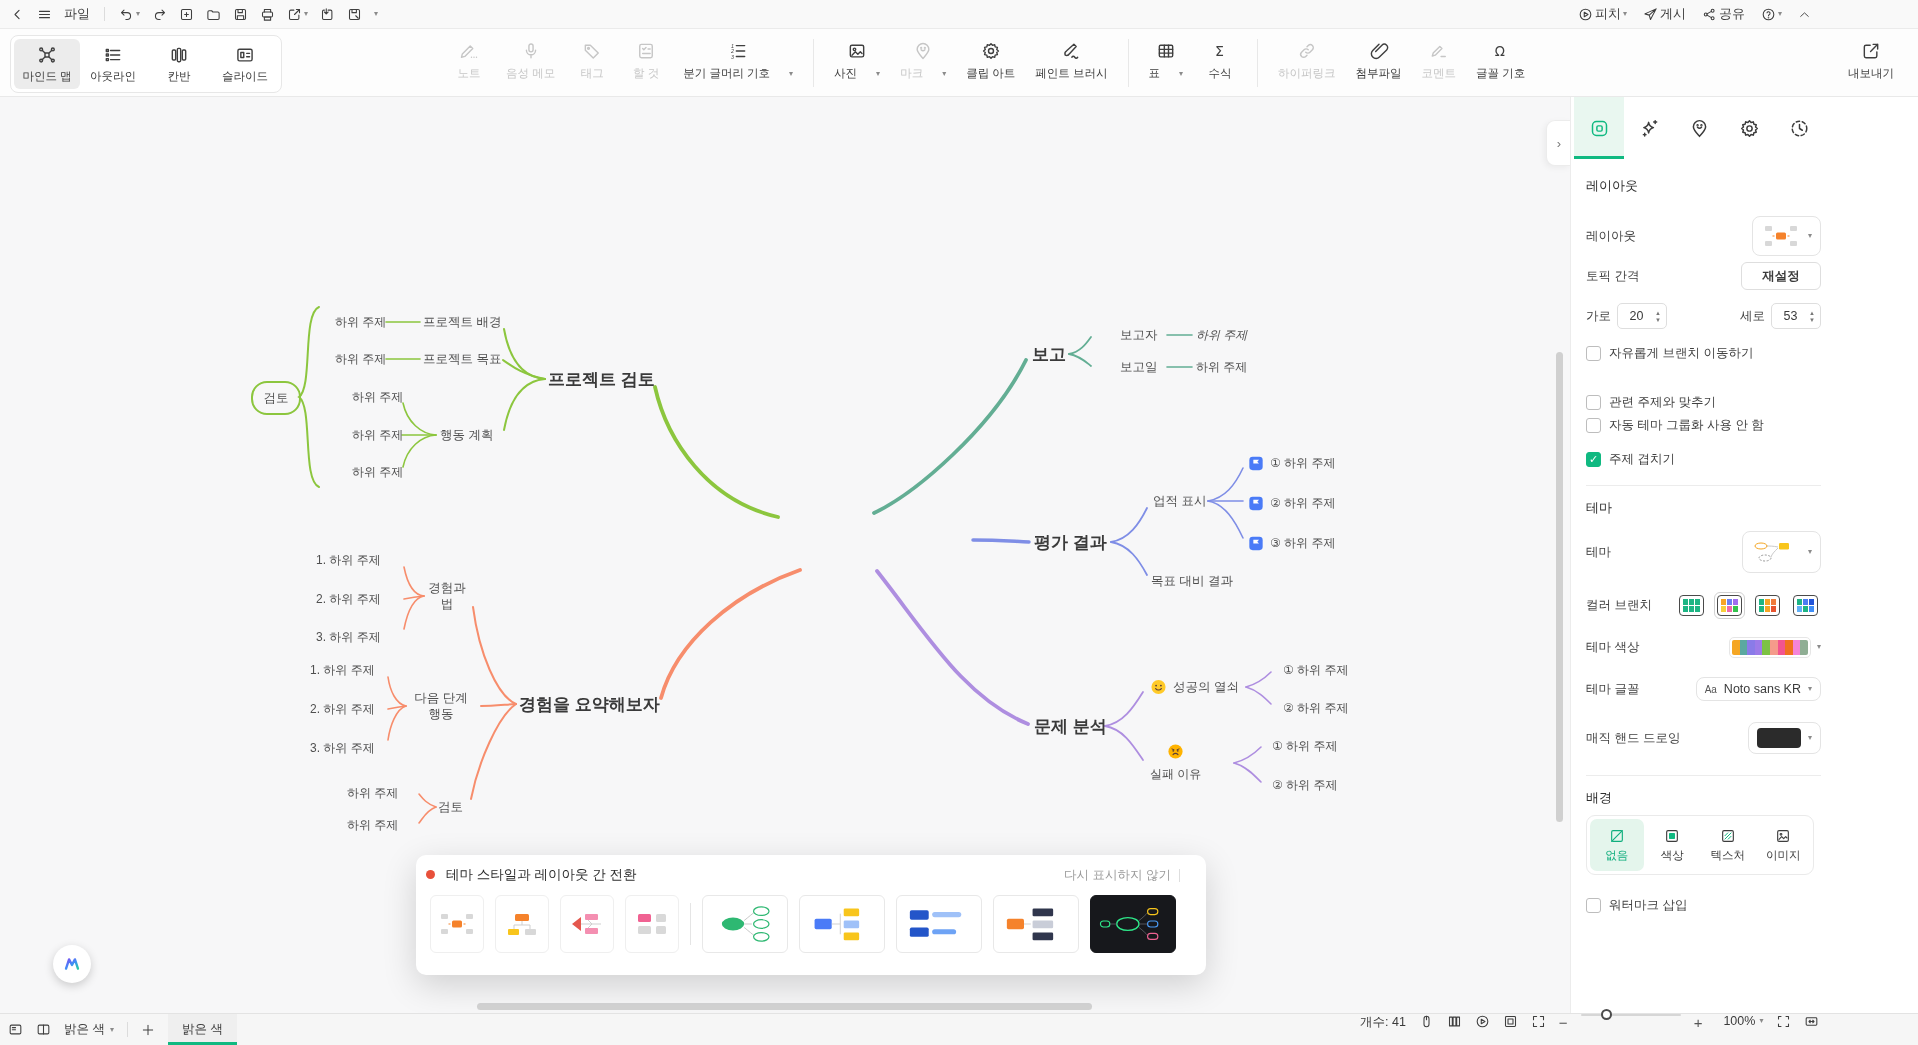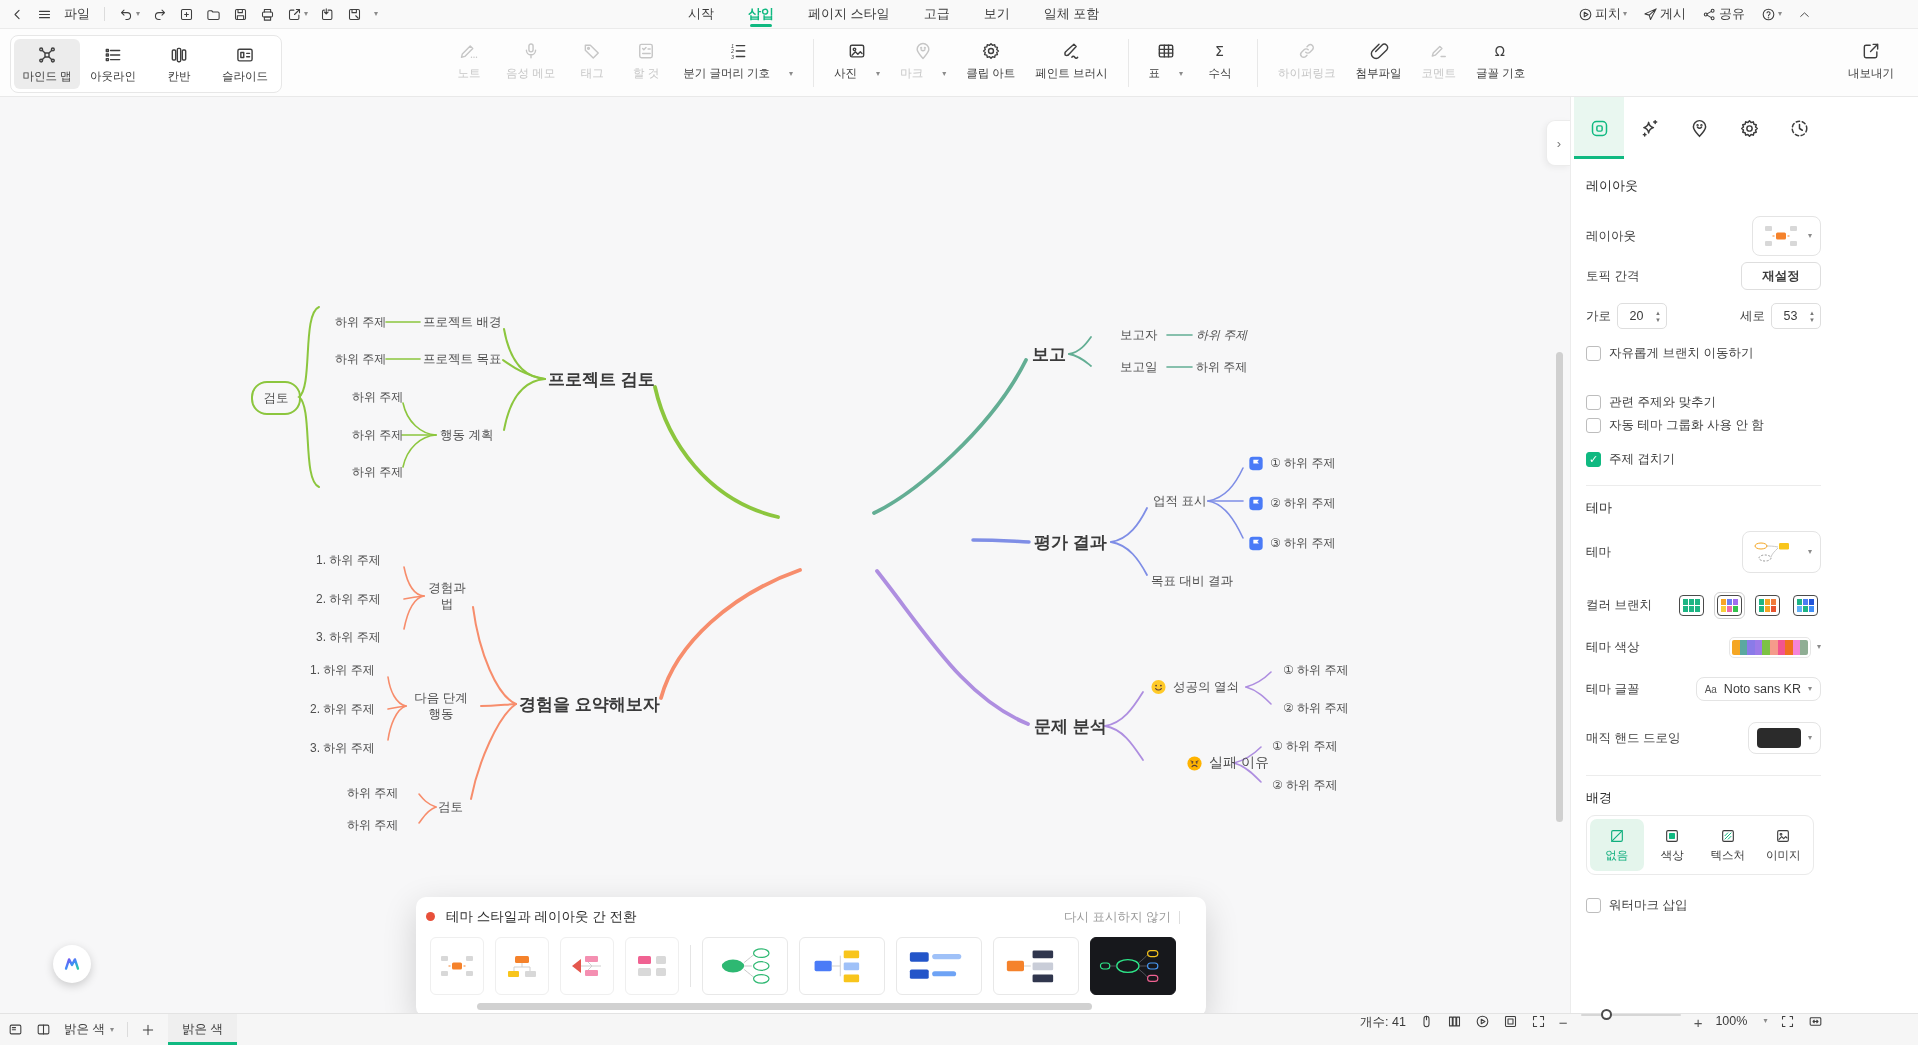--- a/index.html
+++ b/index.html
@@ -44,21 +44,21 @@
   .mm-row{display:flex;align-items:center;gap:6px;}
   .mm-central{position:absolute;left:714px;top:411px;width:256px;height:64px;background:#fff;border-radius:32px;
      box-shadow:0 10px 28px rgba(110,110,135,.28);display:flex;align-items:center;justify-content:center;gap:10px;}
   .mm-central span{font-size:20px;font-weight:bold;color:#3a3a3a;}
   .pill{position:absolute;left:251px;top:284px;width:46px;height:30px;border:2px solid #8CC63E;border-radius:16px;
      display:flex;align-items:center;justify-content:center;font-size:12.5px;color:#4f4f4f;background:transparent;transform:none;}
   .it{font-style:italic;}
 
   
   .popup{position:absolute;left:416px;top:758px;width:790px;height:120px;background:#fff;border-radius:10px;
-     box-shadow:0 10px 34px rgba(0,0,0,.16);margin-top:42px;}
+     box-shadow:0 10px 34px rgba(0,0,0,.16);}
   .popup .dot{position:absolute;left:10px;top:15px;width:9px;height:9px;border-radius:50%;background:#e8503a;}
   .popup .ptitle{position:absolute;left:30px;top:11px;font-size:13.5px;color:#2d2d2d;}
   .popup .pdismiss{position:absolute;right:26px;top:12px;font-size:12.5px;color:#9a9a9a;display:flex;align-items:center;gap:8px;}
   .popup .pdismiss .dv{width:1px;height:13px;background:#dedede;}
   .thumbrow{position:absolute;left:14px;top:40px;display:flex;align-items:center;gap:11px;}
   .thumb{width:52px;height:56px;border:1px solid #efefef;border-radius:6px;background:#fff;display:flex;align-items:center;justify-content:center;}
   .tcard{width:84px;height:56px;border:1px solid #e8e8e8;border-radius:6px;background:#fff;display:flex;align-items:center;justify-content:center;}
   .tcard.dark{background:#17181c;border:1px solid #17181c;}
   .thumb-sep{width:1px;height:42px;background:#e5e5e5;}
 
@@ -176,28 +176,20 @@
           <path d="M13 5h4a2 2 0 0 1 2 2v11a2 2 0 0 1-2 2H6a2 2 0 0 1-2-2V7a2 2 0 0 1 2-2h1M10 3v8m0 0L7 8m3 3 3-3"></path>
         </svg>
       </span>
     <span class="tb-btn">
         <svg class="ic" width="15" height="15" viewBox="0 0 24 24">
           <rect x="4" y="4" width="16" height="16" rx="2"></rect>
           <path d="M8 4v5h7V4M14 14l4 4"></path>
         </svg>
       </span>
     <span class="caret">▾</span>
-  </div>
-  <div class="tb-menus">
-    <span class="menu-item">시작</span>
-    <span class="menu-item active">삽입</span>
-    <span class="menu-item">페이지 스타일</span>
-    <span class="menu-item">고급</span>
-    <span class="menu-item">보기</span>
-    <span class="menu-item">일체 포함</span>
   </div>
   <div class="tb-right">
     <span class="tb-btn">
       <svg class="ic" width="15" height="15" viewBox="0 0 24 24">
           <circle cx="12" cy="12" r="8.5"></circle>
           <path d="M10 8.5 16 12l-6 3.5z"></path>
         </svg>
       <span>피치</span>
         <span class="caret">▾</span>
     </span>
@@ -515,21 +507,21 @@
       <svg width="17" height="17" viewBox="0 0 24 24">
           <circle cx="12" cy="12" r="10" fill="#FFCA28"></circle>
           <circle cx="8.6" cy="10" r="1.3" fill="#5d4037"></circle>
           <circle cx="15.4" cy="10" r="1.3" fill="#5d4037"></circle>
           <path d="M8 14.2a5 5 0 0 0 8 0" fill="none" stroke="#5d4037" stroke-width="1.6" stroke-linecap="round"></path>
         </svg>
       <span>성공의 열쇠</span>
     </div>
     <div class="mm-node" style="left:1283px;top:573px;">① 하위 주제</div>
     <div class="mm-node" style="left:1283px;top:611px;">② 하위 주제</div>
-    <div class="mm-node mm-row" style="left:1186px;top:666px;font-size:14px;">
+    <div class="mm-node mm-row" style="left:1150px;top:666px;font-size:12px;flex-direction:column;">
       <svg width="17" height="17" viewBox="0 0 24 24">
           <circle cx="12" cy="12" r="10" fill="#FFB300"></circle>
           <path d="M7 8.4l3 1.2M17 8.4l-3 1.2" stroke="#5d4037" stroke-width="1.4" stroke-linecap="round"></path>
           <circle cx="8.8" cy="11" r="1.2" fill="#5d4037"></circle>
           <circle cx="15.2" cy="11" r="1.2" fill="#5d4037"></circle>
           <path d="M8.5 16.3a4.6 4.6 0 0 1 7 0" fill="none" stroke="#5d4037" stroke-width="1.6" stroke-linecap="round"></path>
         </svg>
       <span>실패 이유</span>
     </div>
     <div class="mm-node" style="left:1272px;top:649px;">① 하위 주제</div>
@@ -937,21 +929,21 @@
     <span>
         <svg class="ic" width="15" height="15" viewBox="0 0 24 24">
           <path d="M9 4H4v5M15 4h5v5M20 15v5h-5M4 15v5h5"></path>
         </svg>
       </span>
     <span style="font-size:15px;color:#555;">−</span>
     <span class="slider">
         <span class="knob"></span>
       </span>
     <span style="font-size:15px;color:#555;">+</span>
-    <span style="display:flex;align-items:center;gap:16px;">
+    <span style="display:flex;align-items:center;gap:4px;margin-left:8px;">
       <span>100%</span>
         <span class="caret">▾</span>
     </span>
     <span>
         <svg class="ic" width="15" height="15" viewBox="0 0 24 24">
           <path d="M4 8V4h4M16 4h4v4M20 16v4h-4M8 20H4v-4"></path>
         </svg>
       </span>
     <span>
         <svg class="ic" width="15" height="15" viewBox="0 0 24 24">

